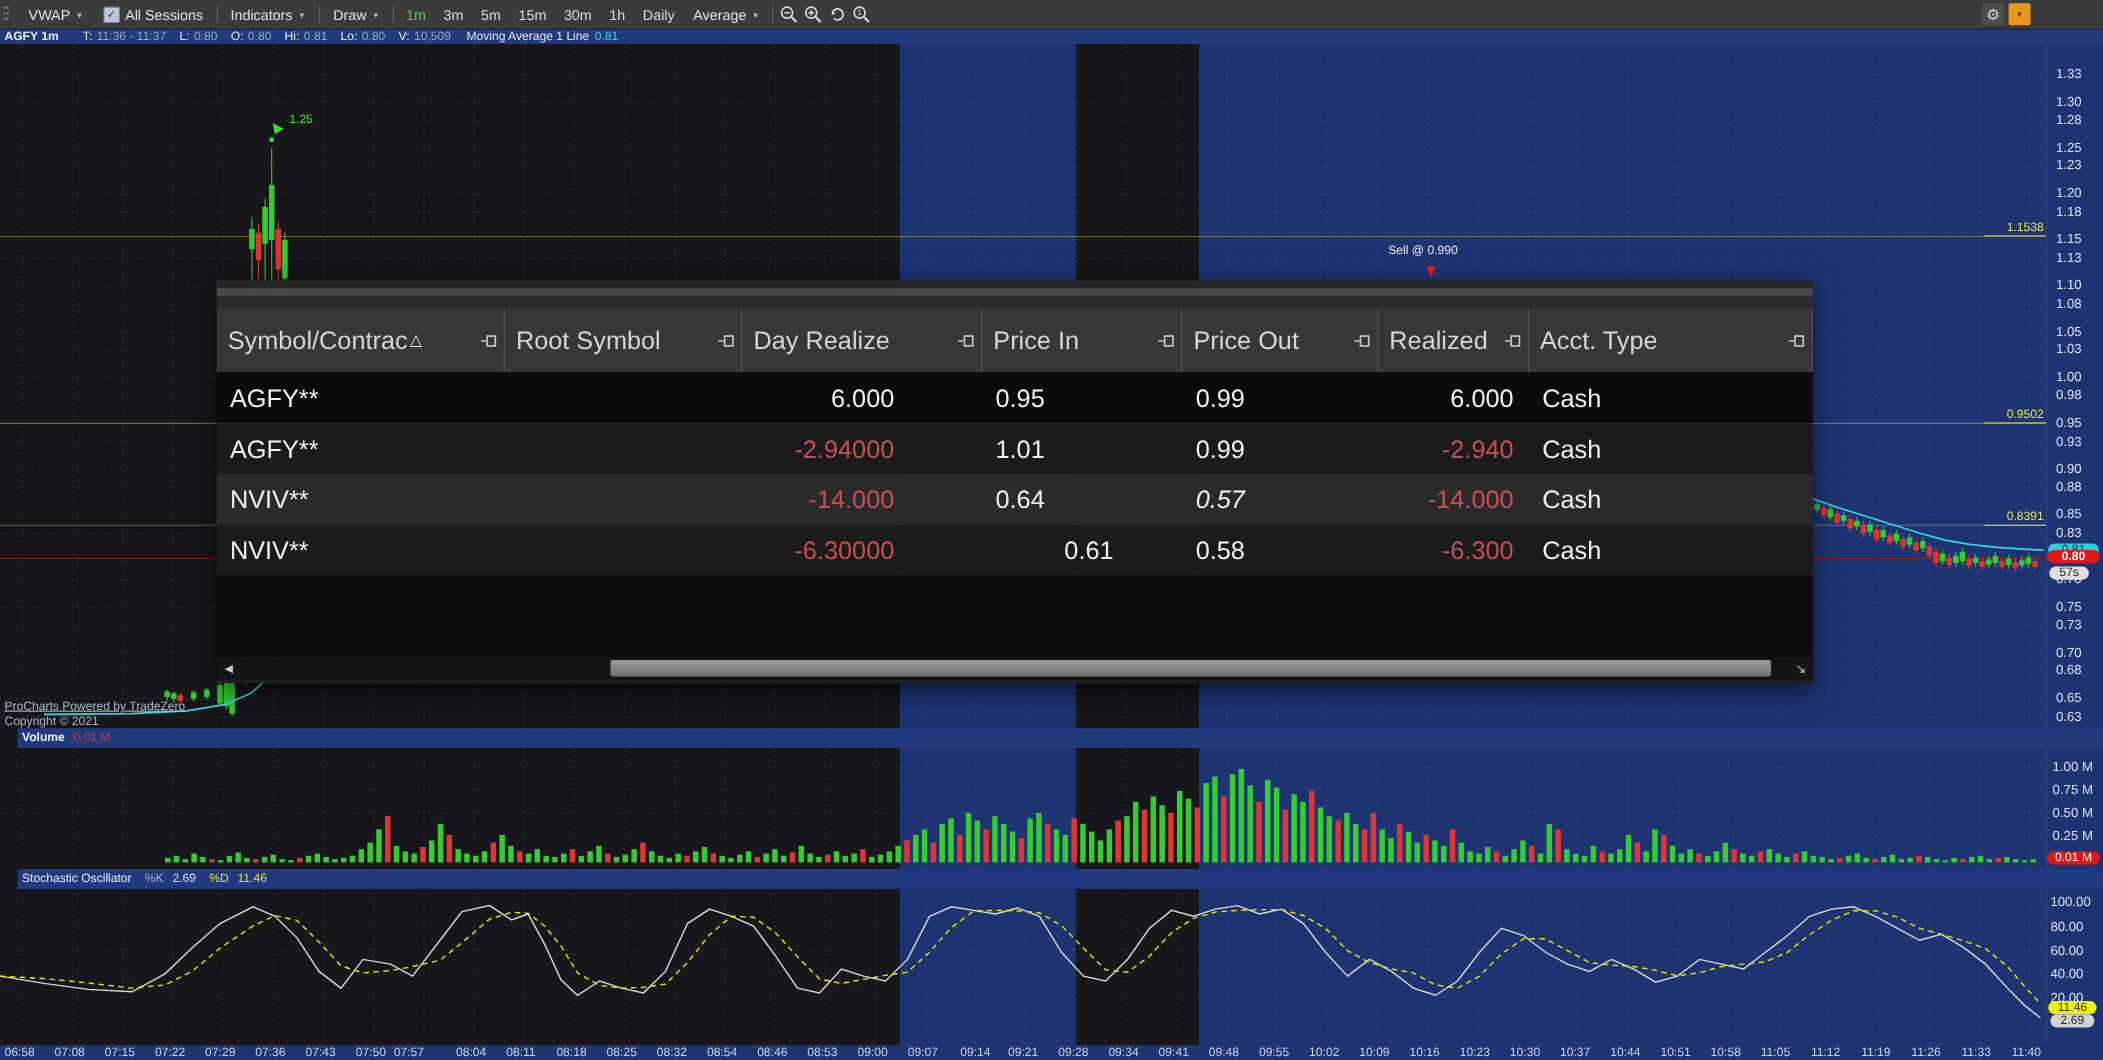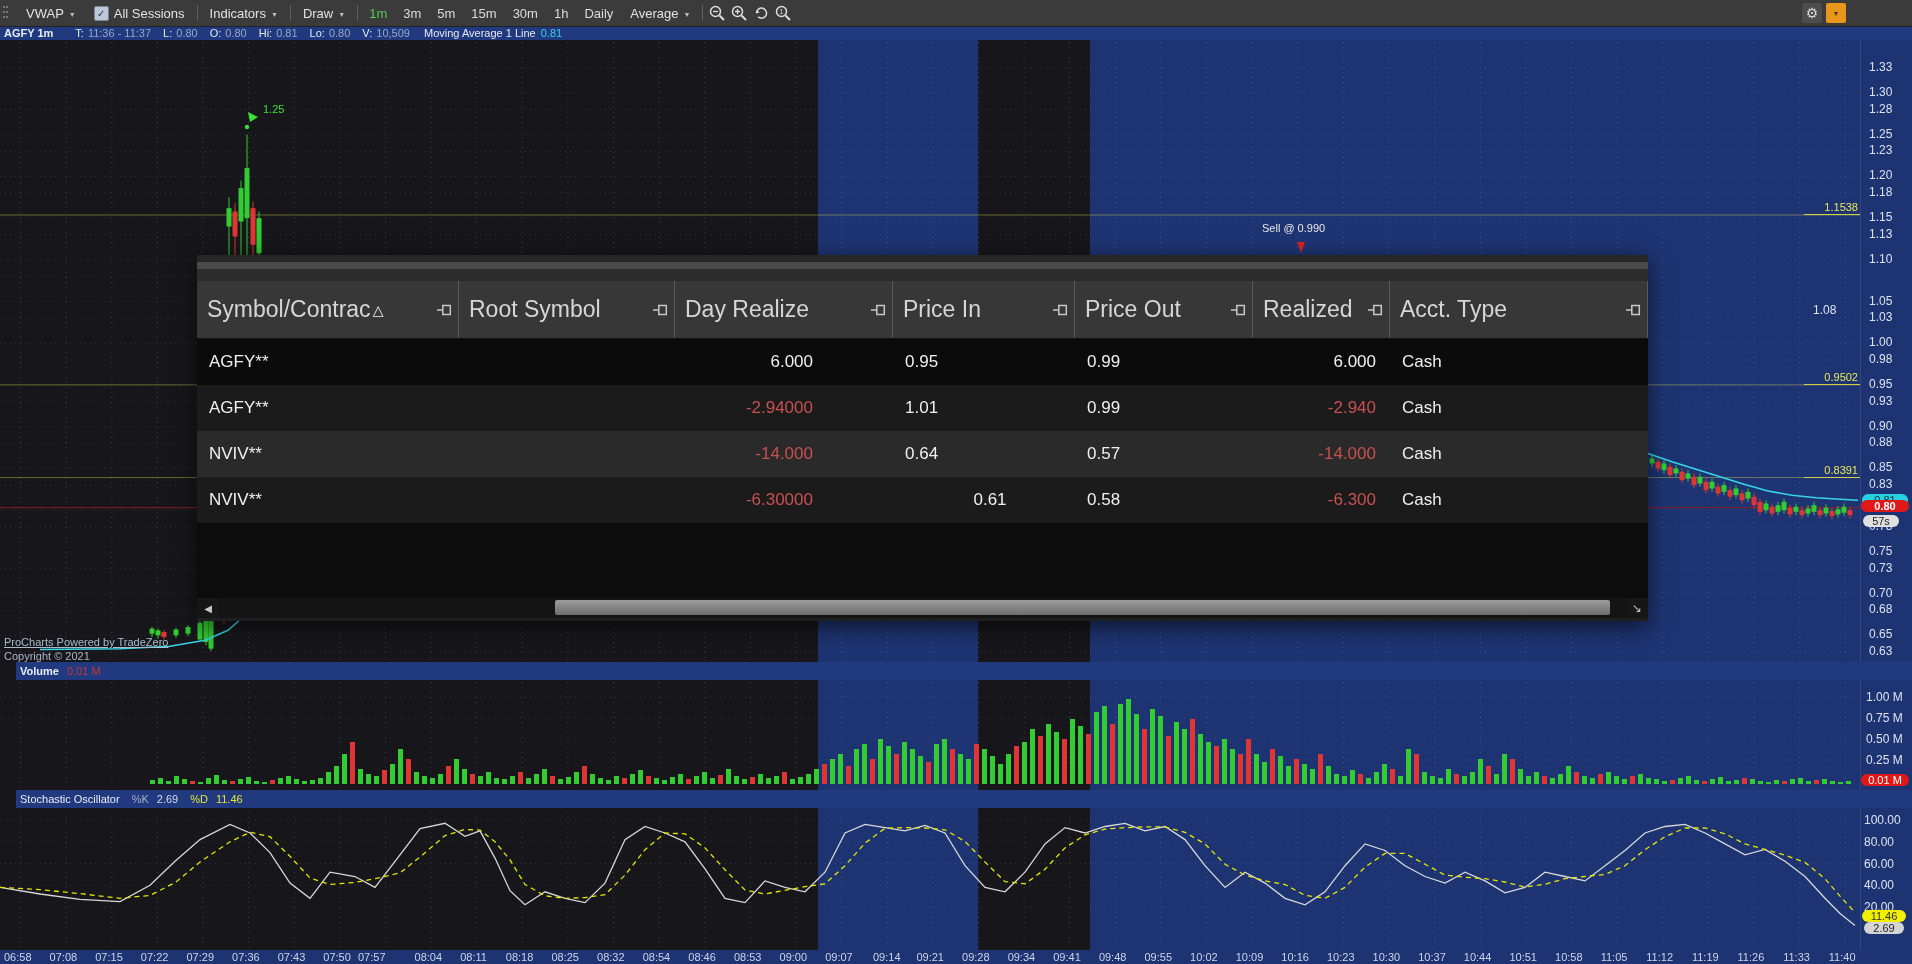--- a/index.html
+++ b/index.html
@@ -56,21 +56,21 @@
   
   #postable{position:absolute;left:197px;top:255px;width:1451px;height:366px;z-index:10;
             box-shadow:0 6px 22px rgba(0,0,0,.6);display:flex;flex-direction:column;}
   .w-strip1{height:7px;background:#262626;}
   .w-strip2{height:7px;background:#4a4a4a;}
   .w-strip3{height:12px;background:#2c2c2c;}
   #thead{height:57px;background:#373737;display:flex;color:#d6d6d6;font-size:23px;border-bottom:1px solid #141414;}
   .th{display:flex;align-items:center;padding-left:10px;border-right:1px solid #585858;box-sizing:border-box;overflow:hidden;}
   .th .sort{font-size:14px;margin-left:2px;color:#f0f0f0;}
   .th .pin{margin-left:auto;margin-right:6px;display:flex;}
-  .trow{height:46px;display:flex;align-items:center;color:#f0f0f0;font-size:17px;}
+  .trow{height:46px;display:flex;align-items:center;color:#f0f0f0;font-size:23px;}
   .td{box-sizing:border-box;overflow:hidden;white-space:nowrap;}
   .td.neg{color:#c85050;}
   #tfiller{flex:1;background:#0c0c0c;}
   #hscroll{height:20px;display:flex;background:#141414;}
   #scroll-left{width:22px;background:#161616;color:#c8c8c8;font-size:10px;display:flex;align-items:center;justify-content:center;}
   #scroll-track{flex:1;position:relative;background:#141414;}
   #scroll-thumb{position:absolute;left:336px;top:2px;width:1055px;height:15px;border-radius:2px;
                 background:linear-gradient(#9c9c9c,#6e6e6e);}
   #scroll-corner{width:22px;display:flex;align-items:center;justify-content:center;color:#c0c0c0;font-size:12px;background:#161616;}
   .w-bottom{height:3px;background:#1f1f1f;}
@@ -617,21 +617,21 @@
       <div class="pa-label" style="left: 1869px; top: 60px; z-index: 5;">1.33</div>
       <div class="pa-label" style="left: 1869px; top: 85.029px; z-index: 5;">1.30</div>
       <div class="pa-label" style="left: 1869px; top: 101.715px; z-index: 5;">1.28</div>
       <div class="pa-label" style="left: 1869px; top: 126.744px; z-index: 5;">1.25</div>
       <div class="pa-label" style="left: 1869px; top: 143.43px; z-index: 5;">1.23</div>
       <div class="pa-label" style="left: 1869px; top: 168.459px; z-index: 5;">1.20</div>
       <div class="pa-label" style="left: 1869px; top: 185.145px; z-index: 5;">1.18</div>
       <div class="pa-label" style="left: 1869px; top: 210.174px; z-index: 5;">1.15</div>
       <div class="pa-label" style="left: 1869px; top: 226.86px; z-index: 5;">1.13</div>
       <div class="pa-label" style="left: 1869px; top: 251.889px; z-index: 5;">1.10</div>
-      <div class="pa-label" style="left: 1813px; top: 268.575px; z-index: 5; margin-top: 34px;">1.08</div>
+      <div class="pa-label" style="left: 1869px; top: 268.575px; z-index: 5;">1.08</div>
       <div class="pa-label" style="left: 1869px; top: 293.604px; z-index: 5;">1.05</div>
       <div class="pa-label" style="left: 1869px; top: 310.29px; z-index: 5;">1.03</div>
       <div class="pa-label" style="left: 1869px; top: 335.319px; z-index: 5;">1.00</div>
       <div class="pa-label" style="left: 1869px; top: 352.005px; z-index: 5;">0.98</div>
       <div class="pa-label" style="left: 1869px; top: 377.034px; z-index: 5;">0.95</div>
       <div class="pa-label" style="left: 1869px; top: 393.72px; z-index: 5;">0.93</div>
       <div class="pa-label" style="left: 1869px; top: 418.749px; z-index: 5;">0.90</div>
       <div class="pa-label" style="left: 1869px; top: 435.435px; z-index: 5;">0.88</div>
       <div class="pa-label" style="left: 1869px; top: 460.464px; z-index: 5;">0.85</div>
       <div class="pa-label" style="left: 1869px; top: 477.15px; z-index: 5;">0.83</div>
@@ -790,21 +790,21 @@
           <div class="td" style="width: 182px; text-align: left; padding-left: 12px; padding-right: 0px;">1.01</div>
           <div class="td" style="width: 178px; text-align: left; padding-left: 12px; padding-right: 0px;">0.99</div>
           <div class="td neg" style="width: 137px; text-align: right; padding-left: 0px; padding-right: 14px;">-2.940</div>
           <div class="td" style="width: 258px; text-align: left; padding-left: 12px; padding-right: 0px;">Cash</div>
         </div>
         <div class="trow" style="background: rgb(42, 42, 43);">
           <div class="td" style="width: 262px; text-align: left; padding-left: 12px; padding-right: 0px;">NVIV**</div>
           <div class="td" style="width: 216px; text-align: left; padding-left: 12px; padding-right: 0px;"></div>
           <div class="td neg" style="width: 218px; text-align: right; padding-left: 0px; padding-right: 80px;">-14.000</div>
           <div class="td" style="width: 182px; text-align: left; padding-left: 12px; padding-right: 0px;">0.64</div>
-          <div class="td" style="width: 178px; text-align: left; padding-left: 12px; padding-right: 0px;">0.57</div>
+          <div class="td" style="width: 178px; text-align: left; padding-left: 12px; padding-right: 0px; font-style: italic;">0.57</div>
           <div class="td neg" style="width: 137px; text-align: right; padding-left: 0px; padding-right: 14px;">-14.000</div>
           <div class="td" style="width: 258px; text-align: left; padding-left: 12px; padding-right: 0px;">Cash</div>
         </div>
         <div class="trow" style="background: rgb(27, 27, 27);">
           <div class="td" style="width: 262px; text-align: left; padding-left: 12px; padding-right: 0px;">NVIV**</div>
           <div class="td" style="width: 216px; text-align: left; padding-left: 12px; padding-right: 0px;"></div>
           <div class="td neg" style="width: 218px; text-align: right; padding-left: 0px; padding-right: 80px;">-6.30000</div>
           <div class="td" style="width: 182px; text-align: center; padding-left: 12px; padding-right: 0px;">0.61</div>
           <div class="td" style="width: 178px; text-align: left; padding-left: 12px; padding-right: 0px;">0.58</div>
           <div class="td neg" style="width: 137px; text-align: right; padding-left: 0px; padding-right: 14px;">-6.300</div>

